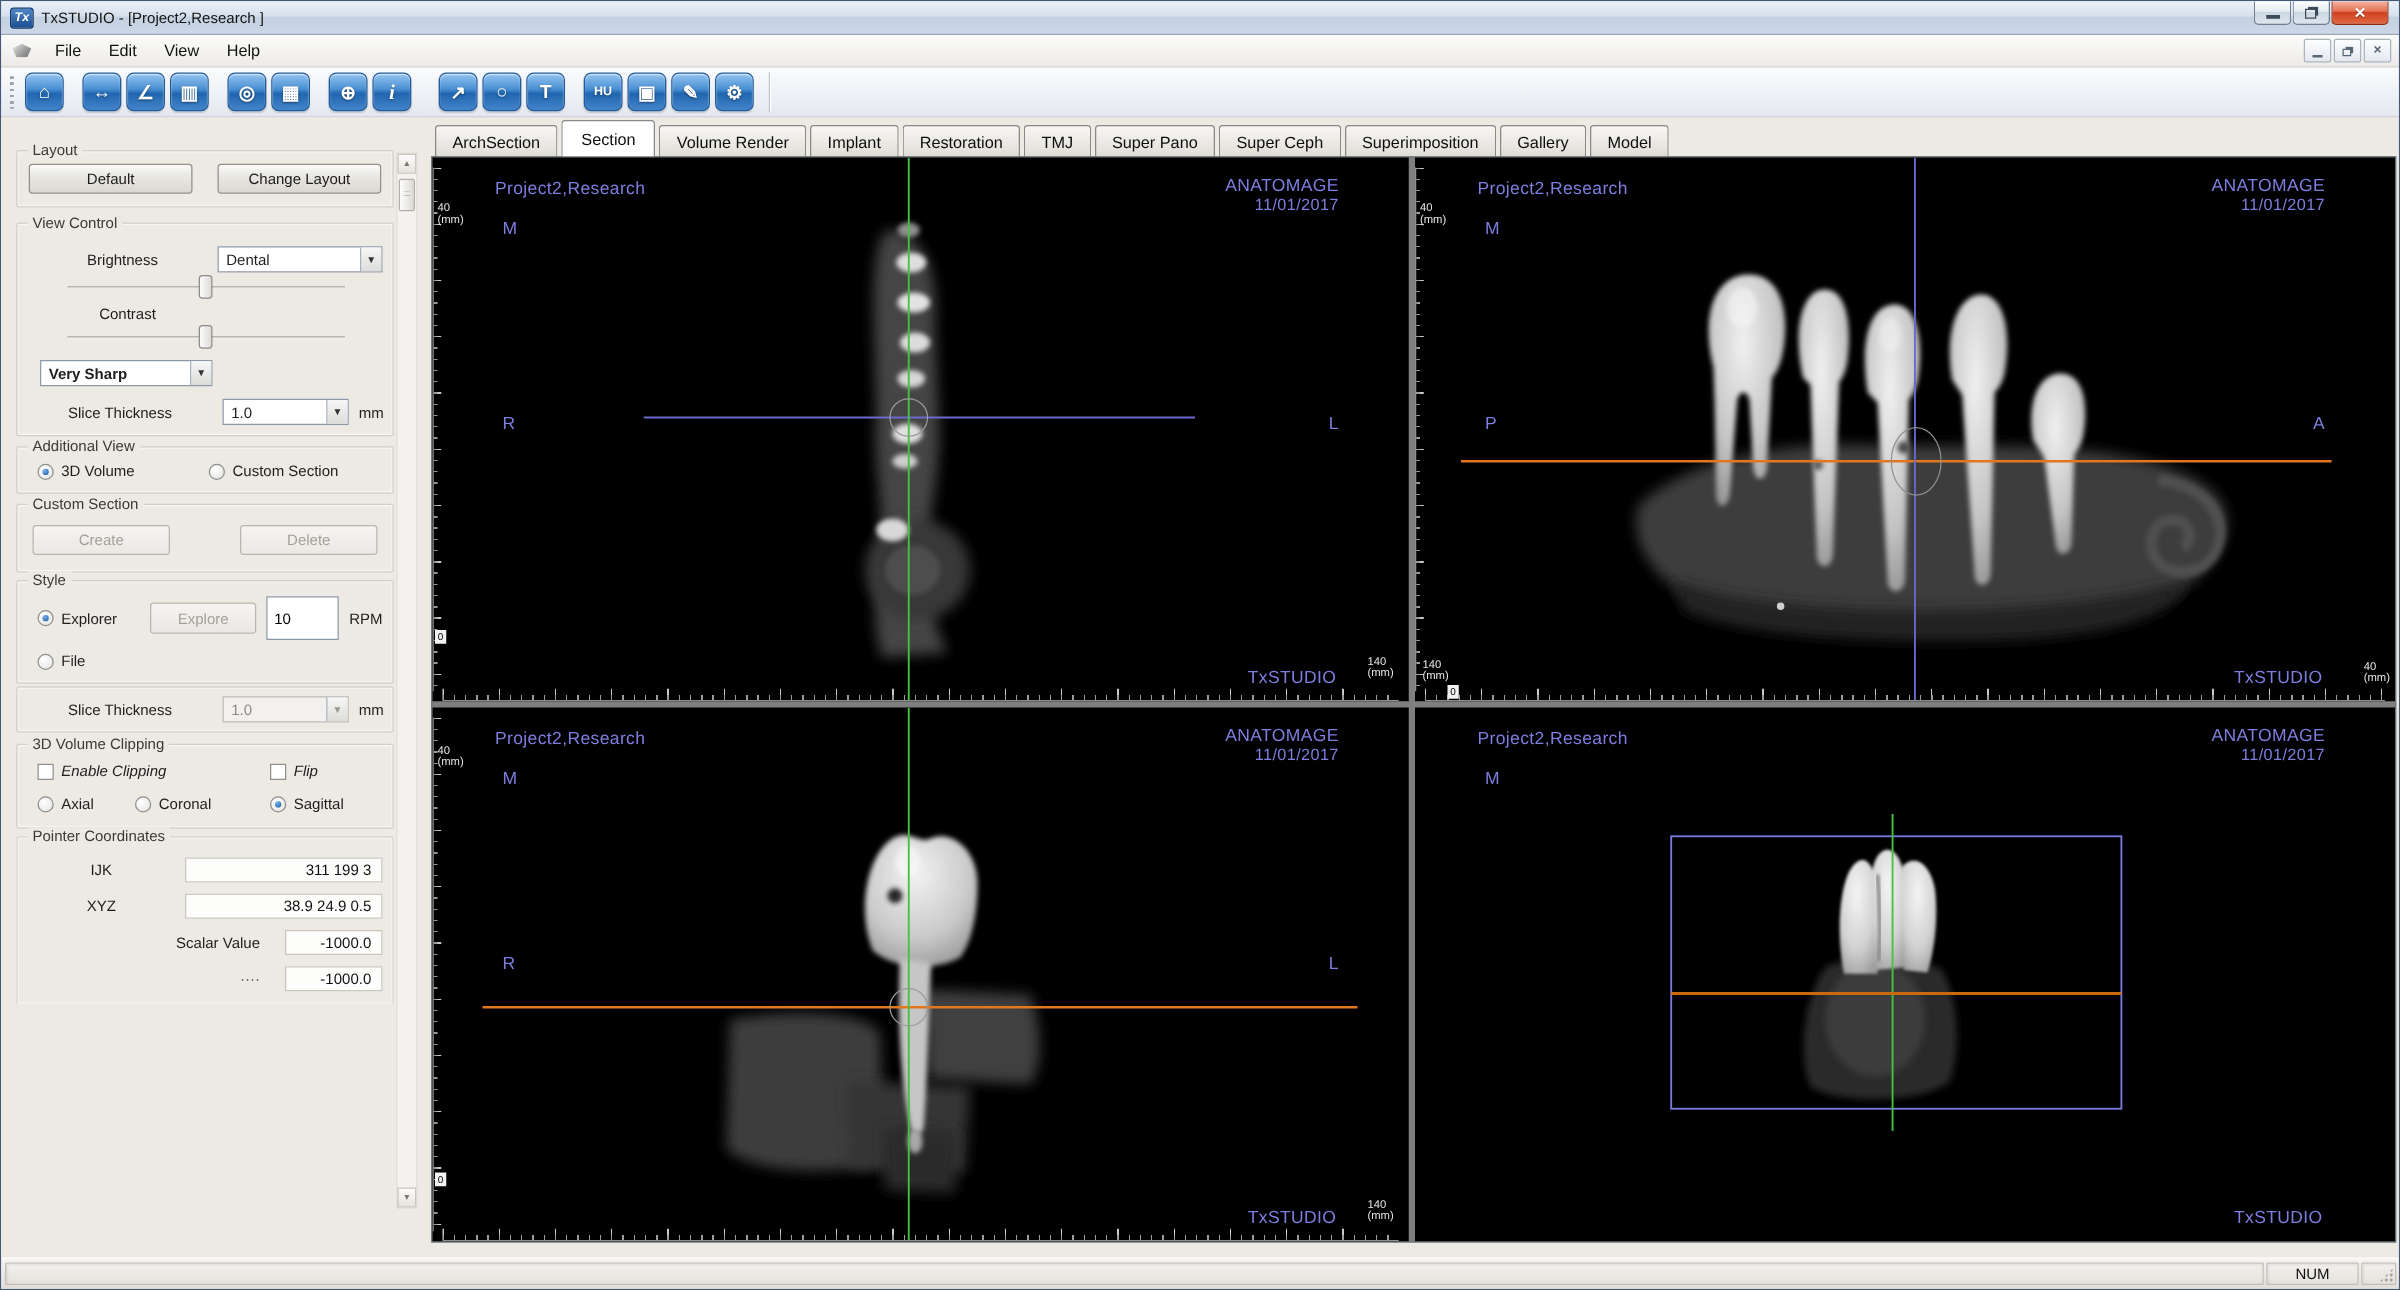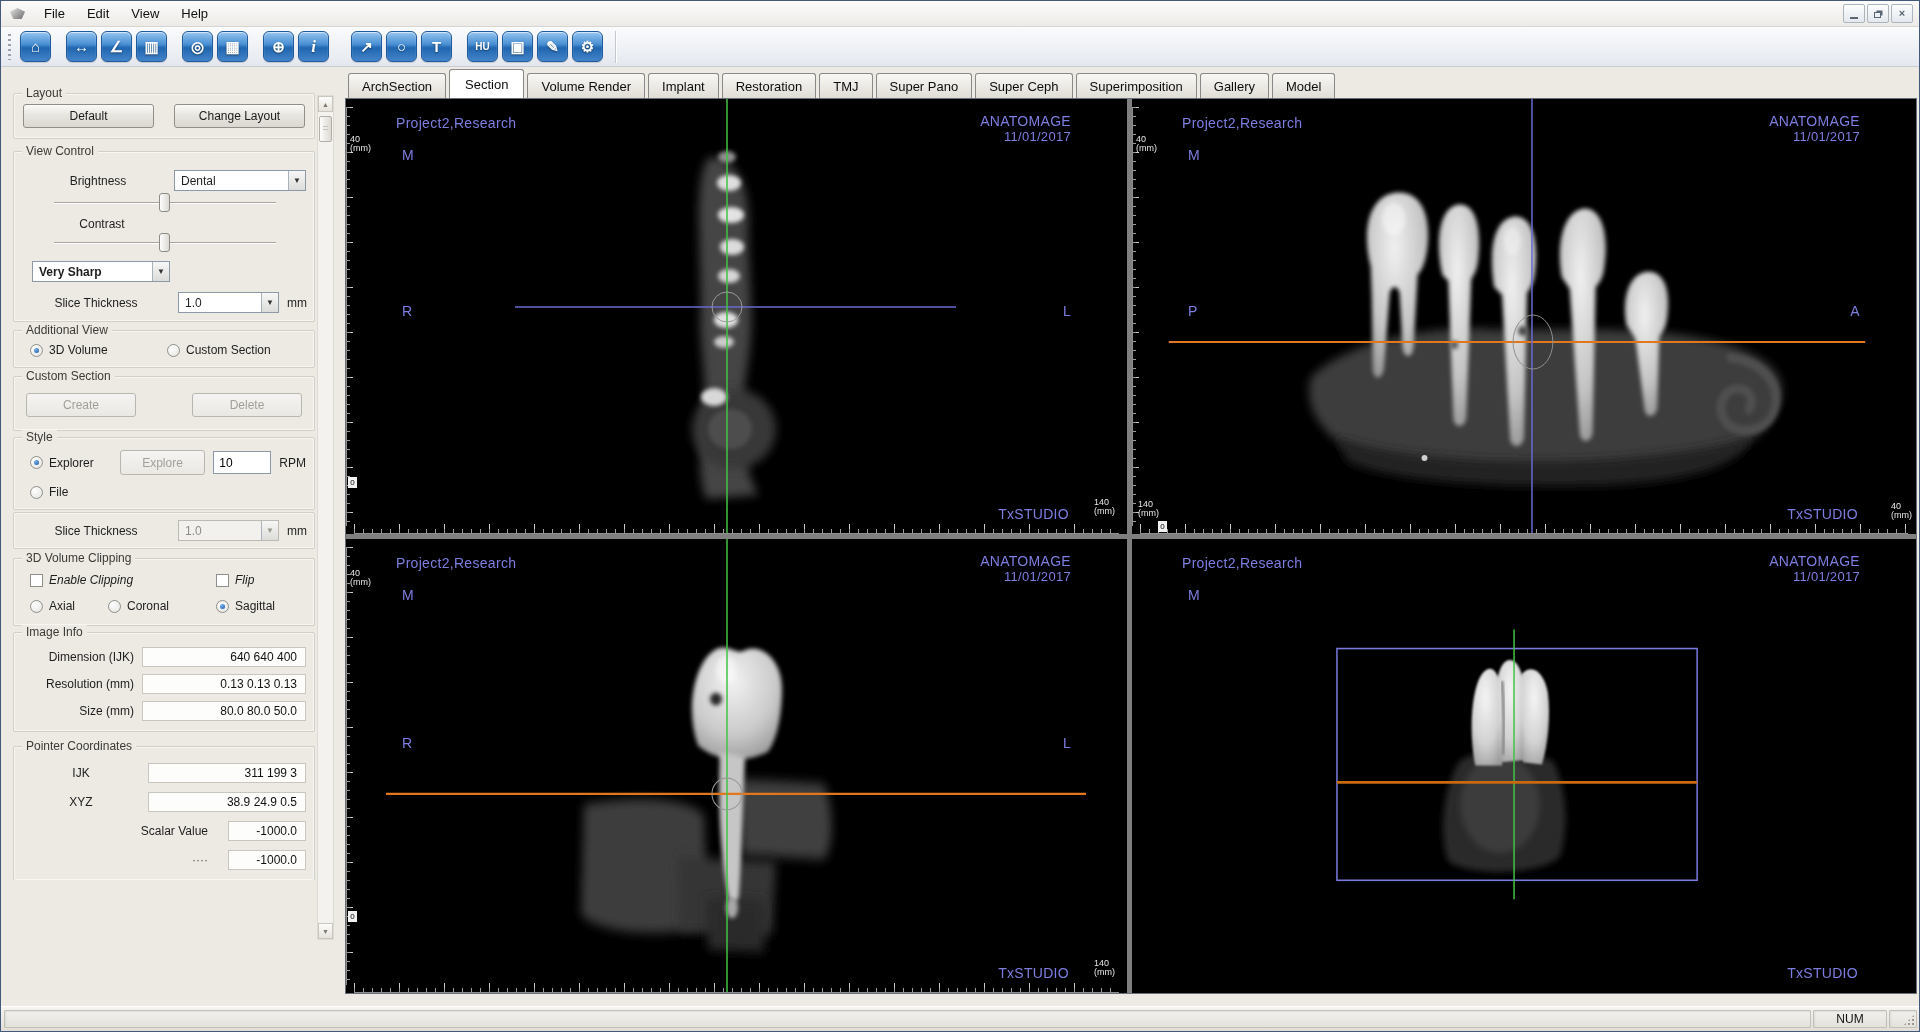--- a/index.html
+++ b/index.html
@@ -55,21 +55,21 @@
   .combo.disabled .cval { color:#8e8b85; }
   .combo.disabled .carrow { color:#9a978f; }
   .slider { position:relative; height:20px; margin:2px 30px 4px 32px; }
   .sl-track { position:absolute; left:0; right:0; top:9px; height:2px; background:#a8a5a0; border-bottom:1px solid #fff; }
   .sl-thumb { position:absolute; left:calc(50% - 6px); top:0; width:11px; height:19px; background:linear-gradient(90deg,#fdfdfd,#dddad4); border:1px solid #8b8b88; border-radius:3px; }
   .radio { width:13px; height:13px; border-radius:50%; border:1px solid #8f8f8c; background:radial-gradient(circle at 35% 30%,#ffffff,#e2e2e0); flex:none; position:relative; }
   .radio.sel::after { content:""; position:absolute; left:3px; top:3px; width:5px; height:5px; border-radius:50%; background:radial-gradient(circle at 35% 30%,#7ab2e8,#1555a8); }
   .check { width:13px; height:13px; border:1px solid #8f8f8c; background:#fff; flex:none; }
   .ritem { display:flex; align-items:center; gap:6px; }
   .ffield { background:#fdfdfc; border:1px solid #c9c6bf; height:20px; line-height:18px; text-align:right; padding:0 8px; font-size:12px; color:#111; }
-  .rpm-input { width:58px; height:23px; border:1px solid #8d99a7; padding:0 5px; font-size:12px; font-family:"Liberation Sans",sans-serif; }
+  .rpm-input { width:58px; height:35px; border:1px solid #8d99a7; padding:0 5px; font-size:12px; font-family:"Liberation Sans",sans-serif; }
 
   
   .sb { position:absolute; top:28px; right:3px; width:17px; height:845px; background:#f4f2ee; border:1px solid #dedbd4; }
   .sb-btn { position:absolute; left:0; right:0; height:16px; display:flex; align-items:center; justify-content:center; font-size:7px; color:#7c796f; background:linear-gradient(#fcfcfb,#e6e3dc); border:1px solid #c9c6bf; }
   .sb-up { top:0; }
   .sb-down { bottom:0; }
   .sb-thumb { position:absolute; top:20px; left:1px; right:1px; height:26px; background:linear-gradient(90deg,#fdfdfd,#dcd9d2); border:1px solid #b2afa7; border-radius:2px; }
   .sb-thumb::after { content:""; position:absolute; left:3px; right:3px; top:9px; height:6px; background:repeating-linear-gradient(#c4c1b9 0 1px, transparent 1px 3px); }
 
   
@@ -107,20 +107,35 @@
   .sp-end { width:28px; position:relative; }
   .gripdots { position:absolute; right:1px; bottom:1px; width:12px; height:12px;
       background:radial-gradient(circle at 2px 2px,#9a978f 1px,transparent 1.2px);
       background-size:4px 4px; clip-path:polygon(100% 0,100% 100%,0 100%); }
 </style>
 </head>
 <body>
 
 <div class="window">
 
+  <div class="titlebar">
+    <div class="app-icon">Tx</div>
+    <div class="title-text">TxSTUDIO - [Project2,Research ]</div>
+    <div class="win-btns">
+      <div class="win-btn">
+          <span class="glyph-min"></span>
+        </div>
+      <div class="win-btn">
+          <span class="glyph-restore"></span>
+        </div>
+      <div class="win-btn close">
+          <span class="glyph-close">✕</span>
+        </div>
+    </div>
+  </div>
 
   <div class="menubar">
     <div class="doc-icon"></div>
     <div class="menu-item">File</div>
     <div class="menu-item">Edit</div>
     <div class="menu-item">View</div>
     <div class="menu-item">Help</div>
     <div class="mdi-btns">
       <div class="mdi-btn">
           <span class="glyph-mdi-min"></span>
@@ -269,35 +284,20 @@
             <span class="radio"></span>
             <span class="lbl">Coronal</span>
           </div>
           <div class="ritem">
             <span class="radio sel"></span>
             <span class="lbl">Sagittal</span>
           </div>
         </div>
       </div>
 
-      <div class="grp" style="padding:14px 8px 10px; margin-bottom:14px;">
-        <span class="cap">Image Info</span>
-        <div style="display:grid; grid-template-columns:112px 1fr; gap:8px; align-items:center; margin-bottom:7px;">
-          <div class="lbl" style="text-align:right;">Dimension (IJK)</div>
-          <div class="ffield">640 640 400</div>
-        </div>
-        <div style="display:grid; grid-template-columns:112px 1fr; gap:8px; align-items:center; margin-bottom:7px;">
-          <div class="lbl" style="text-align:right;">Resolution (mm)</div>
-          <div class="ffield">0.13 0.13 0.13</div>
-        </div>
-        <div style="display:grid; grid-template-columns:112px 1fr; gap:8px; align-items:center;">
-          <div class="lbl" style="text-align:right;">Size (mm)</div>
-          <div class="ffield">80.0 80.0 50.0</div>
-        </div>
-      </div>
 
       <div class="grp" style="padding:16px 8px 10px; border-bottom:none;">
         <span class="cap">Pointer Coordinates</span>
         <div style="display:grid; grid-template-columns:118px 1fr; gap:8px; align-items:center; margin-bottom:9px;">
           <div class="lbl" style="text-align:center;">IJK</div>
           <div class="ffield">311 199 3</div>
         </div>
         <div style="display:grid; grid-template-columns:118px 1fr; gap:8px; align-items:center; margin-bottom:9px;">
           <div class="lbl" style="text-align:center;">XYZ</div>
           <div class="ffield">38.9 24.9 0.5</div>

